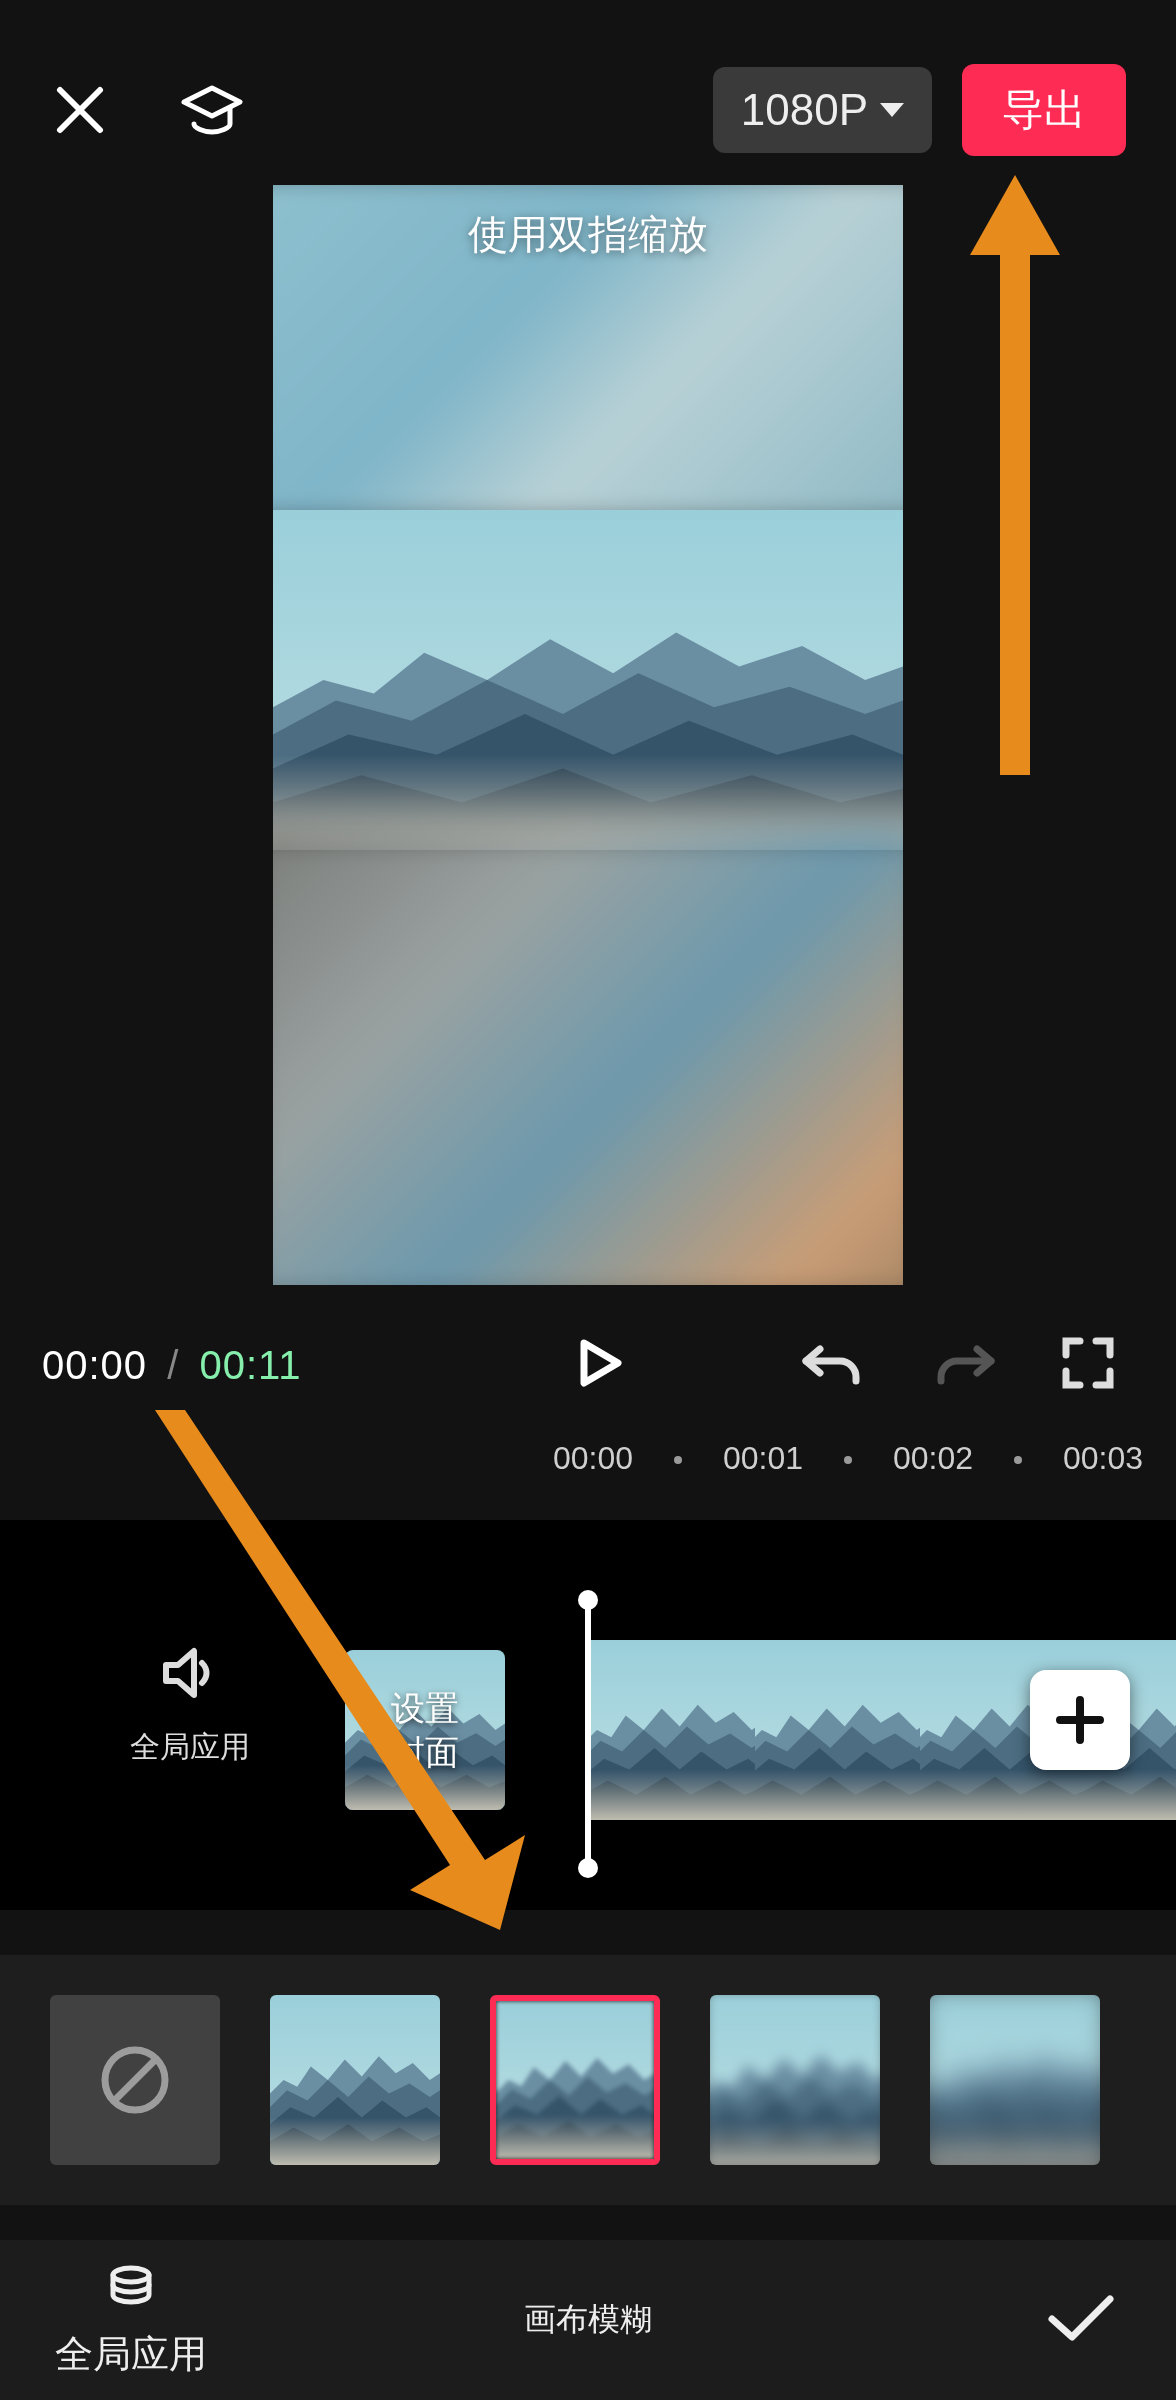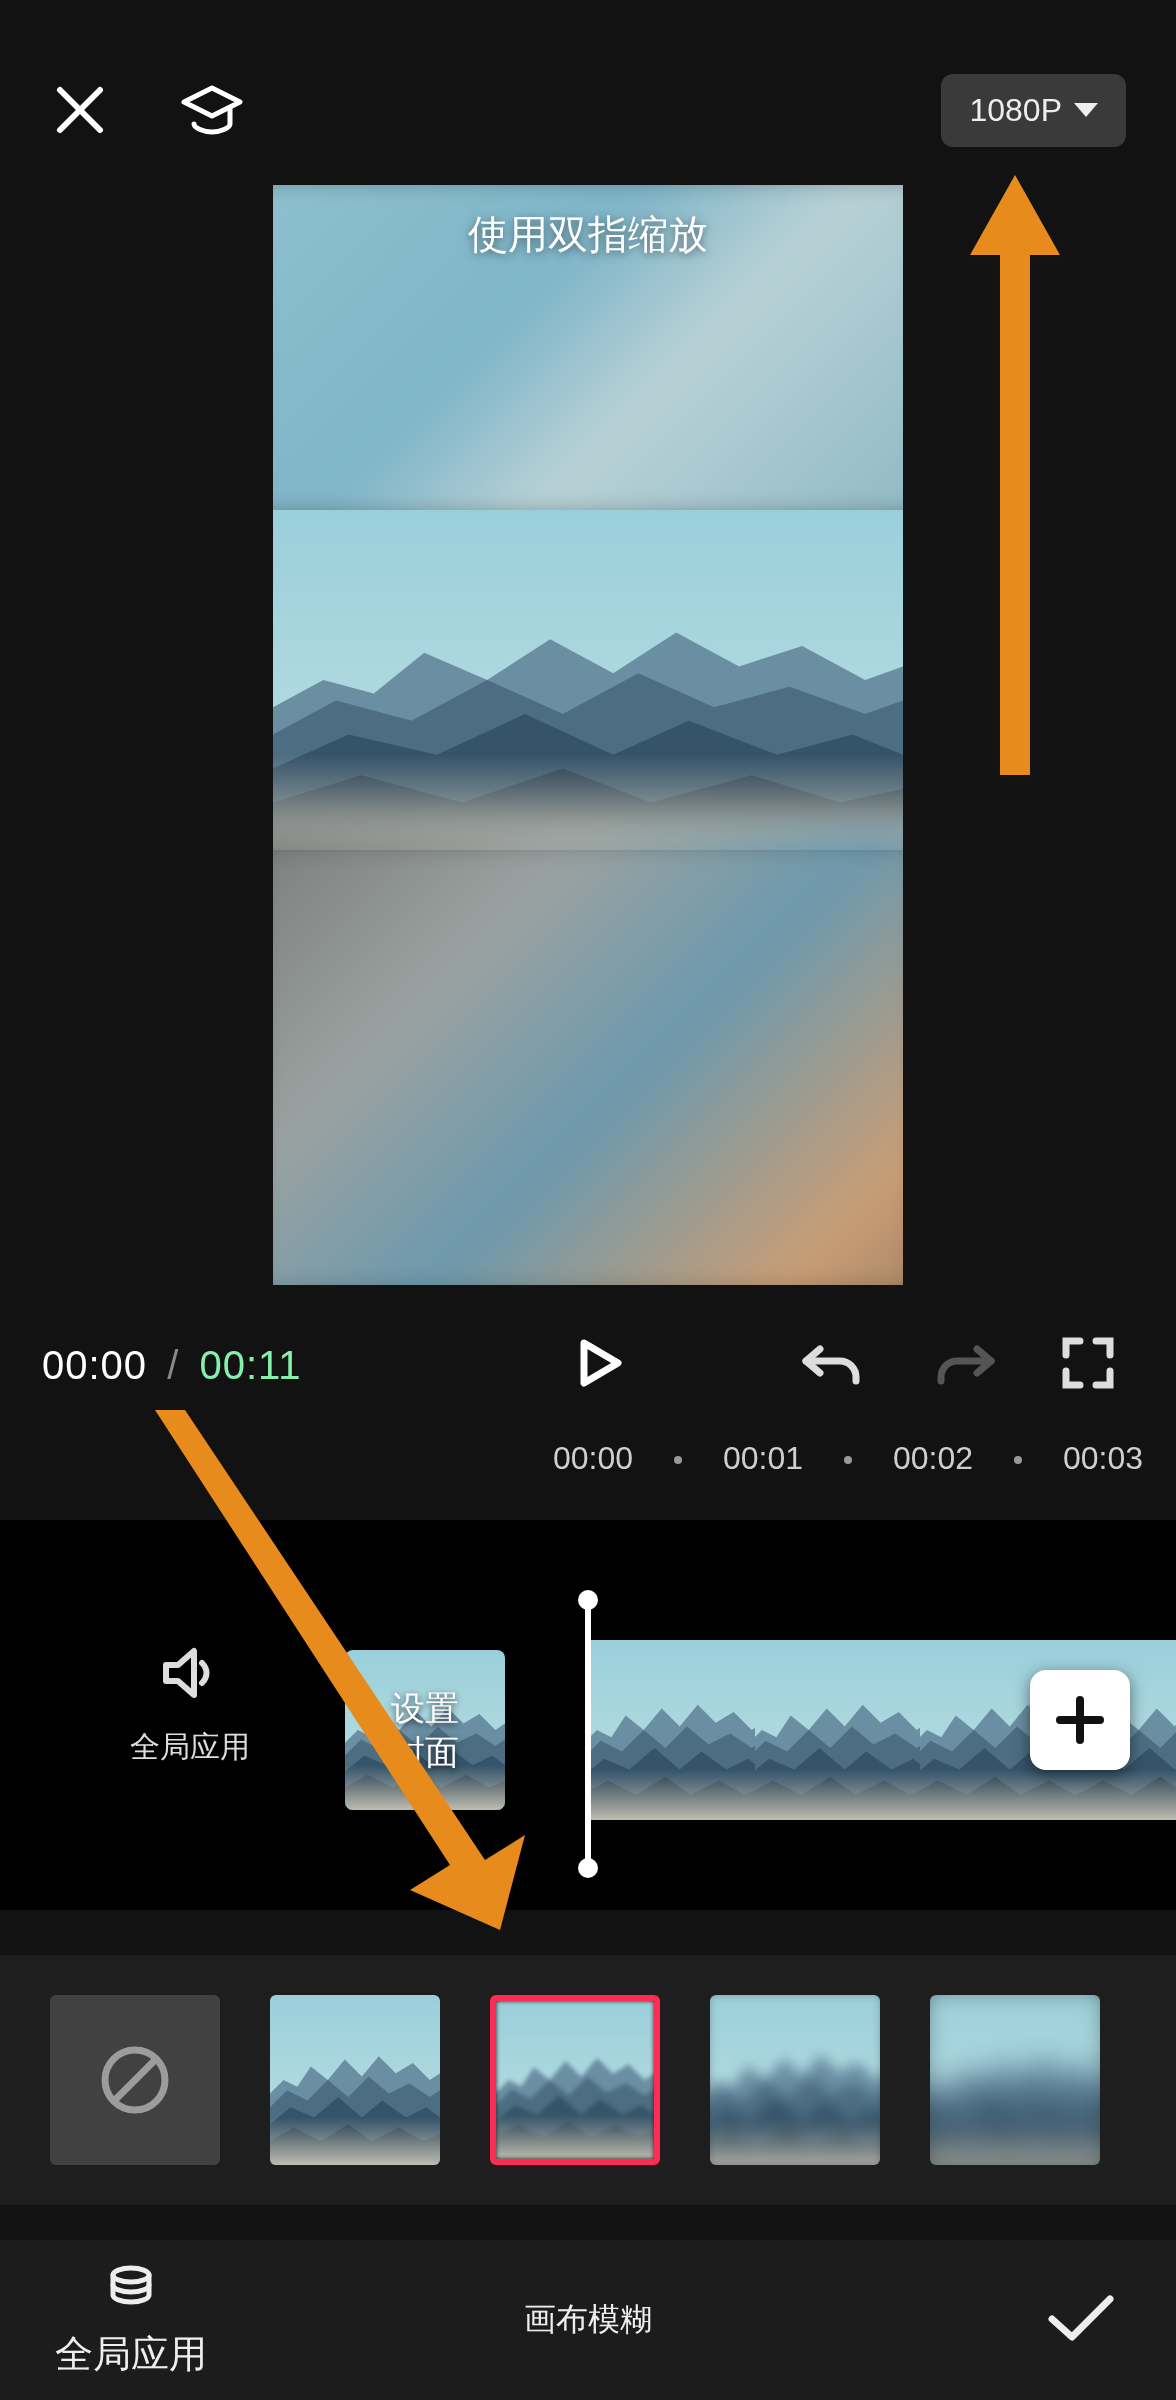--- a/index.html
+++ b/index.html
@@ -26,21 +26,21 @@
   .topbar .spacer { flex: 1; }
   .icon-btn { display: flex; align-items: center; justify-content: center; }
   .close-icon { width: 60px; height: 60px; }
   .close-icon svg { width: 60px; height: 60px; stroke: #fff; stroke-width: 6; stroke-linecap: round; }
   .tutor-icon { margin-left: 70px; width: 64px; height: 64px; }
   .tutor-icon svg { width: 64px; height: 64px; stroke: #fff; stroke-width: 5; fill: none; stroke-linejoin: round; stroke-linecap: round; }
 
   .res-btn {
     background: #3a3a3a;
     color: #eee;
-    font-size: 32px;
+    font-size: 44px;
     border-radius: 12px;
     padding: 18px 28px;
     display: flex;
     align-items: center;
     gap: 12px;
   }
   .res-btn .caret { width: 0; height: 0; border-left: 12px solid transparent; border-right: 12px solid transparent; border-top: 14px solid #eee; }
 
   .export-btn {
     margin-left: 30px;
@@ -222,20 +222,23 @@
   <div class="icon-btn tutor-icon">
     <svg viewBox="0 0 64 64">
         <path d="M32 10 L60 24 L32 38 L4 24 Z"></path>
         <path d="M50 30 V46 C50 50 40 54 32 54 C24 54 14 50 14 46"></path>
       </svg>
   </div>
   <div class="spacer"></div>
   <div class="res-btn">
     <span>1080P</span>
     <span class="caret"></span>
+  </div>
+  <div class="export-btn">
+    <span>导出</span>
   </div>
 </div>
 
 <div class="preview">
   <div class="stripe top"></div>
   <div class="stripe mid">
     <svg class="mountain-svg" viewBox="0 0 100 100" preserveAspectRatio="none">
         <use href="#mountain-scene"></use>
       </svg>
   </div>

